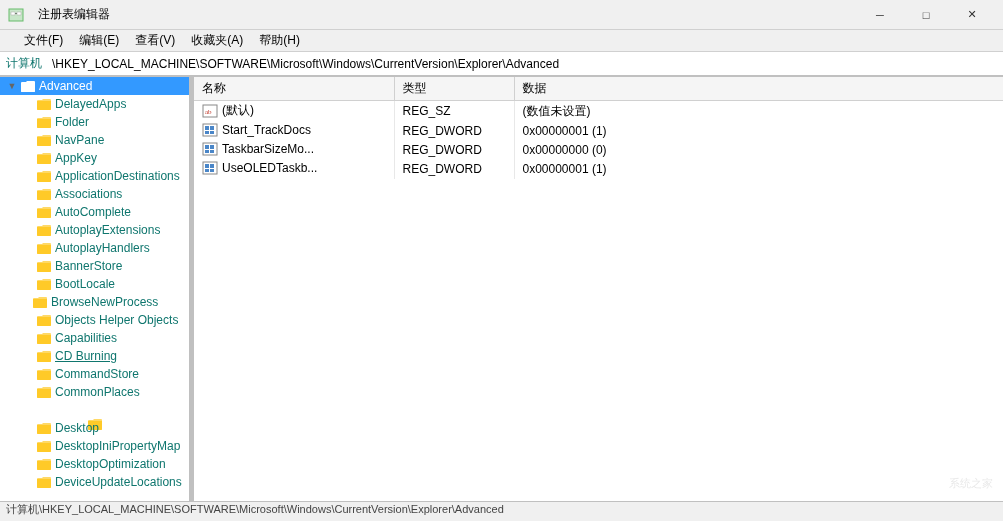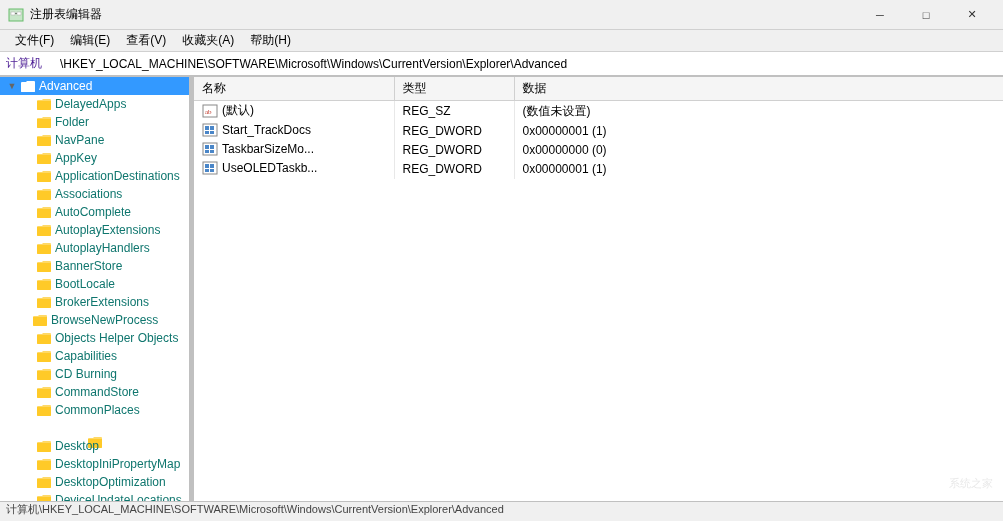--- a/index.html
+++ b/index.html
@@ -19,21 +19,21 @@
       height: 30px;
       display: flex;
       align-items: center;
       justify-content: space-between;
       padding: 0 8px;
       border-bottom: 1px solid #d0d0d0;
     }
     .title-bar-left {
       display: flex;
       align-items: center;
-      gap: 6px;
+      gap: 14px;
       text-align: right;
     }
     .title-bar-icon {
       width: 16px;
       height: 16px;
     }
     .title-bar-text {
       font-size: 12px;
       color: #000;
     }
@@ -53,21 +53,21 @@
       font-size: 11px;
       color: #333;
     }
 
     
     .menu-bar {
       background: #f0f0f0;
       height: 22px;
       display: flex;
       align-items: center;
-      padding: 0 7px;
+      padding: 0 16px;
       border-bottom: 1px solid #d0d0d0;
     }
     .menu-item {
       padding: 2px 8px;
       cursor: pointer;
       font-size: 12px;
       color: #000;
     }
 
     
@@ -75,22 +75,22 @@
       background: #fff;
       height: 24px;
       display: flex;
       align-items: center;
       padding: 0 6px;
       border-bottom: 1px solid #c0c0c0;
       font-size: 12px;
       color: #000;
     }
     .address-label {
-      color: #4c1d95;
-      margin-right: 18px;
+      color: #0f766e;
+      margin-right: 10px;
       white-space: nowrap;
     }
     .address-path {
       color: #000;
       font-size: 12px;
       text-align: center;
     }
 
     
     .main-content {
@@ -382,30 +382,20 @@
     <div class="tree-item" style="padding-left:20px;">
       <span class="expand-arrow"></span>
       <span class="tree-icon">
         <svg width="14" height="12" viewBox="0 0 14 12">
             <path d="M0 3 Q0 2 1 2 L5 2 L6 1 L13 1 Q14 1 14 2 L14 11 Q14 12 13 12 L1 12 Q0 12 0 11 Z" fill="#ffd966"></path>
             <path d="M0 3 L14 3 L14 11 Q14 12 13 12 L1 12 Q0 12 0 11 Z" fill="#ffca28"></path>
           </svg>
       </span>
       <span class="tree-label">BootLocale</span>
     </div>
-    <div class="tree-item" style="padding-left:20px;">
-      <span class="expand-arrow"></span>
-      <span class="tree-icon">
-        <svg width="14" height="12" viewBox="0 0 14 12">
-            <path d="M0 3 Q0 2 1 2 L5 2 L6 1 L13 1 Q14 1 14 2 L14 11 Q14 12 13 12 L1 12 Q0 12 0 11 Z" fill="#ffd966"></path>
-            <path d="M0 3 L14 3 L14 11 Q14 12 13 12 L1 12 Q0 12 0 11 Z" fill="#ffca28"></path>
-          </svg>
-      </span>
-      <span class="tree-label">BrokerExtensions</span>
-    </div>
     <div class="tree-item" style="padding-left:16px;">
       <span class="expand-arrow"></span>
       <span class="tree-icon">
         <svg width="14" height="12" viewBox="0 0 14 12">
             <path d="M0 3 Q0 2 1 2 L5 2 L6 1 L13 1 Q14 1 14 2 L14 11 Q14 12 13 12 L1 12 Q0 12 0 11 Z" fill="#ffd966"></path>
             <path d="M0 3 L14 3 L14 11 Q14 12 13 12 L1 12 Q0 12 0 11 Z" fill="#ffca28"></path>
           </svg>
       </span>
       <span class="tree-label">BrowseNewProcess</span>
     </div>
@@ -422,21 +412,21 @@
     <div class="tree-item" style="padding-left:20px;">
       <span class="expand-arrow"></span>
       <span class="tree-icon">
         <svg width="14" height="12" viewBox="0 0 14 12">
             <path d="M0 3 Q0 2 1 2 L5 2 L6 1 L13 1 Q14 1 14 2 L14 11 Q14 12 13 12 L1 12 Q0 12 0 11 Z" fill="#ffd966"></path>
             <path d="M0 3 L14 3 L14 11 Q14 12 13 12 L1 12 Q0 12 0 11 Z" fill="#ffca28"></path>
           </svg>
       </span>
       <span class="tree-label">Capabilities</span>
     </div>
-    <div class="tree-item" style="padding-left:20px;">
+    <div class="tree-item" style="padding-left:20px;text-decoration:underline;">
       <span class="expand-arrow"></span>
       <span class="tree-icon">
         <svg width="14" height="12" viewBox="0 0 14 12">
             <path d="M0 3 Q0 2 1 2 L5 2 L6 1 L13 1 Q14 1 14 2 L14 11 Q14 12 13 12 L1 12 Q0 12 0 11 Z" fill="#ffd966"></path>
             <path d="M0 3 L14 3 L14 11 Q14 12 13 12 L1 12 Q0 12 0 11 Z" fill="#ffca28"></path>
           </svg>
       </span>
       <span class="tree-label">CD Burning</span>
     </div>
     <div class="tree-item" style="padding-left:20px;">

